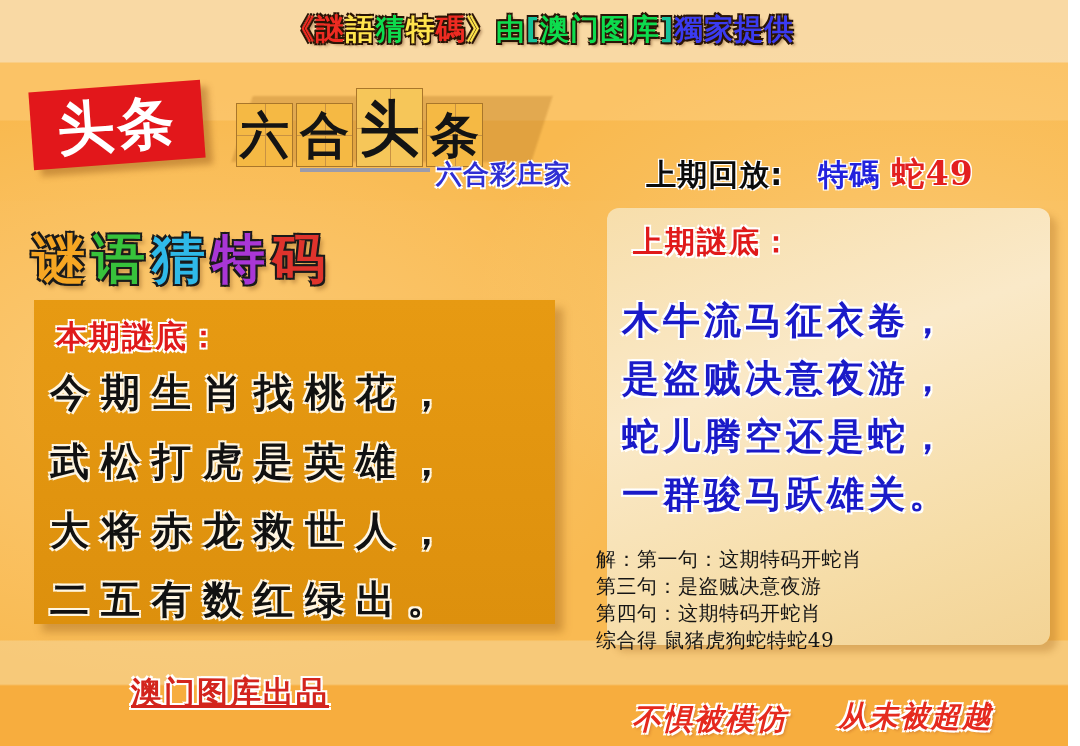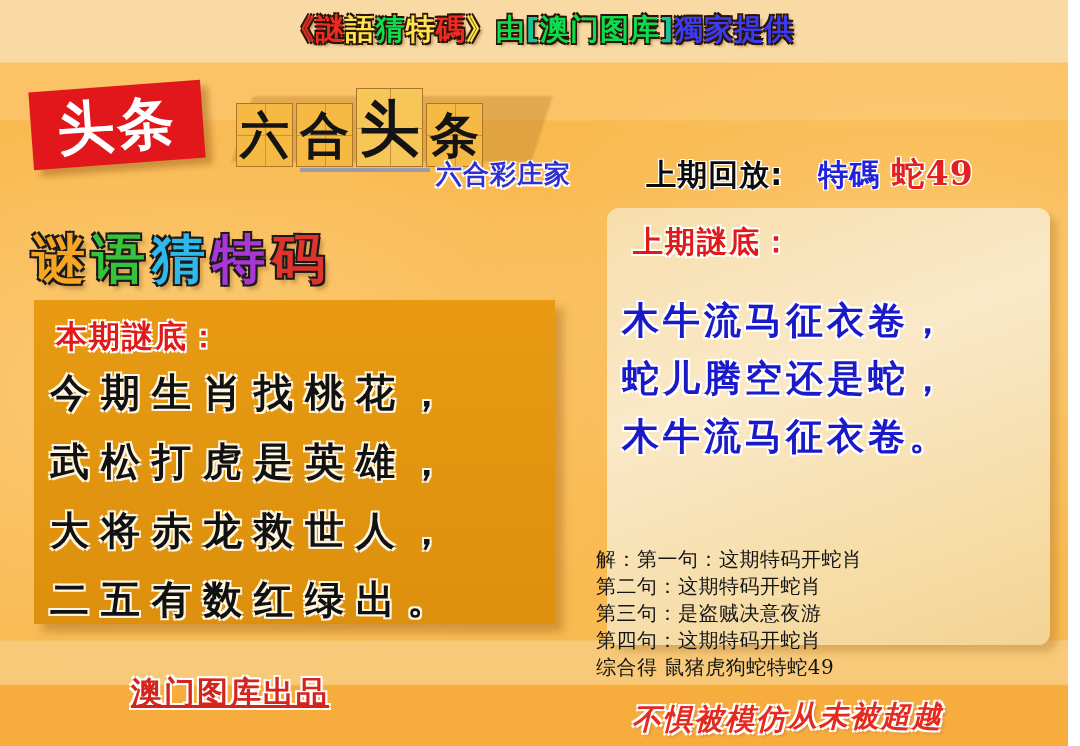--- a/index.html
+++ b/index.html
@@ -172,21 +172,21 @@
     font-family:"DejaVu Serif","Liberation Serif",serif;
     text-shadow:-2px -2px 0 #fff,2px -2px 0 #fff,-2px 2px 0 #fff,2px 2px 0 #fff;
     text-decoration:underline;
   }
   .slogan{
     font-size:29px;font-weight:bold;color:#e52a1e;white-space:nowrap;
     letter-spacing:2px;font-style:italic;
     text-shadow:-2px -2px 0 #fff,2px -2px 0 #fff,-2px 2px 0 #fff,2px 2px 0 #fff,3px 3px 3px rgba(140,40,20,.3);
   }
   #slogan1{left:632px;top:664px;margin-top:36px;}
-  #slogan2{left:788px;top:697px;text-align:right;}
+  #slogan2{left:838px;top:697px;text-align:right;}
 </style>
 </head>
 <body>
 
 <div id="stage">
   <div id="sheen"></div>
 
   <div id="topbar" class="abs"><span style="color: rgb(238, 43, 34);">《</span><span style="color: rgb(238, 43, 34);">謎</span><span style="color: rgb(255, 228, 77);">語</span><span style="color: rgb(13, 220, 78);">猜</span><span style="color: rgb(255, 228, 77);">特</span><span style="color: rgb(238, 43, 34);">碼</span><span style="color: rgb(255, 228, 77);">》</span><span style="color: rgb(13, 220, 78);">由</span><span style="color: rgb(20, 195, 154);"> [</span><span style="color: rgb(13, 220, 78);">澳</span><span style="color: rgb(13, 220, 78);">门</span><span style="color: rgb(13, 220, 78);">图</span><span style="color: rgb(13, 220, 78);">库</span><span style="color: rgb(20, 195, 154);">] </span><span style="color: rgb(59, 59, 240);">獨</span><span style="color: rgb(59, 59, 240);">家</span><span style="color: rgb(59, 59, 240);">提</span><span style="color: rgb(59, 59, 240);">供</span></div>
 
   <div id="toutiao-badge" class="abs">
@@ -224,26 +224,26 @@
       <div class="ln">今期生肖找桃花，</div>
       <div class="ln">武松打虎是英雄，</div>
       <div class="ln">大将赤龙救世人，</div>
       <div class="ln">二五有数红绿出。</div>
     </div>
 
   <div id="right-box" class="abs"></div>
   <div id="right-title" class="abs">上期謎底：</div>
   <div id="right-lines" class="abs">
       <div class="ln">木牛流马征衣卷，</div>
+      <div class="ln">是盗贼决意夜游，</div>
       <div class="ln">蛇儿腾空还是蛇，</div>
-      <div class="ln">木牛流马征衣卷。</div>
+      <div class="ln">一群骏马跃雄关。</div>
     </div>
   <div id="explain" class="abs">
       <div class="ln">解：第一句：这期特码开蛇肖</div>
-      <div class="ln">第二句：这期特码开蛇肖</div>
       <div class="ln">第三句：是盗贼决意夜游</div>
       <div class="ln">第四句：这期特码开蛇肖</div>
       <div class="ln">综合得  鼠猪虎狗蛇特蛇49</div>
     </div>
 
   <div id="brand-bottom" class="abs">澳门图库出品</div>
   <div id="slogan1" class="slogan abs">不惧被模仿</div>
   <div id="slogan2" class="slogan abs">从未被超越</div>
 </div>
 

